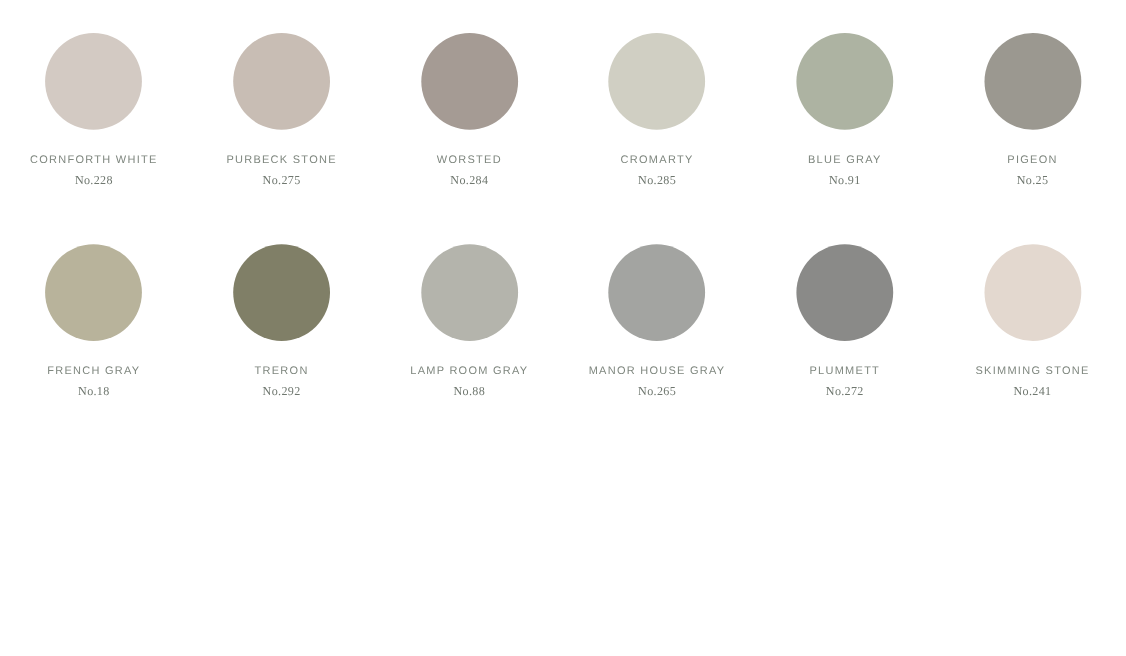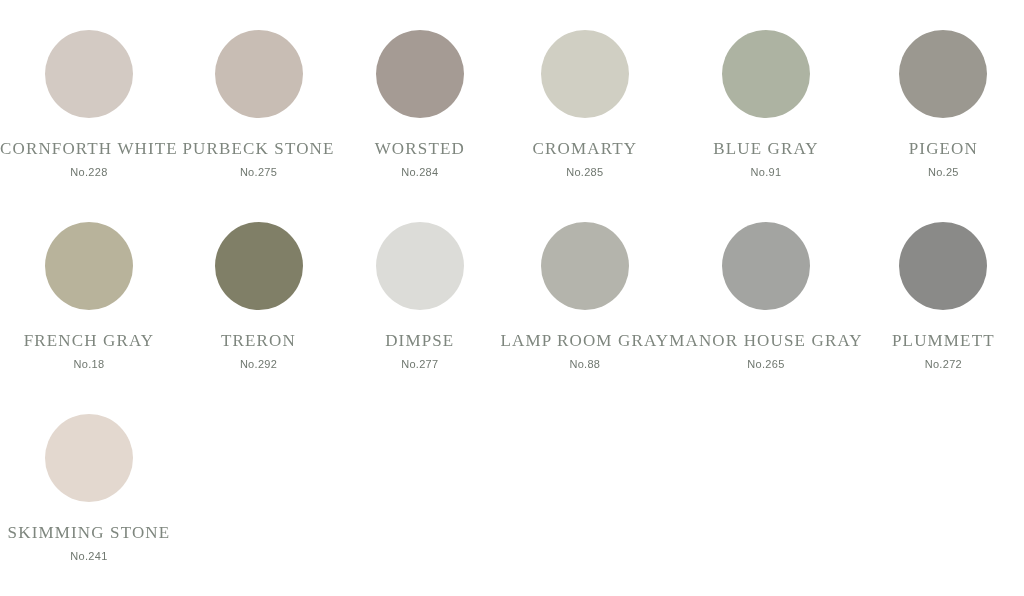--- a/index.html
+++ b/index.html
@@ -35,33 +35,33 @@
   .swatch-disc {
     width: 88px;
     height: 88px;
     border-radius: 50%;
     display: block;
     flex: 0 0 auto;
   }
 
   .swatch-name {
     margin-top: 22px;
-    font-family: Liberation Serif, serif;
-    font-size: 17px;
+    font-family: Liberation Sans, sans-serif;
+    font-size: 10px;
     letter-spacing: 1.15px;
     color: #7e867e;
     text-transform: uppercase;
     text-align: center;
     line-height: 1.1;
     white-space: nowrap;
   }
 
   .swatch-number {
     margin-top: 7px;
-    font-family: Liberation Sans, sans-serif;
+    font-family: Liberation Serif, serif;
     font-size: 11px;
     letter-spacing: 0.3px;
     color: #6f776f;
     text-align: right;
     line-height: 1.1;
     white-space: nowrap;
   }
 </style>
 </head>
 <body>
@@ -101,25 +101,20 @@
       <span class="swatch-disc" style="background-color: rgb(184, 179, 155);"></span>
       <div class="swatch-name">FRENCH GRAY</div>
       <div class="swatch-number">No.18</div>
     </div>
     <div class="swatch-cell">
       <span class="swatch-disc" style="background-color: rgb(128, 127, 103);"></span>
       <div class="swatch-name">TRERON</div>
       <div class="swatch-number">No.292</div>
     </div>
     <div class="swatch-cell">
-      <span class="swatch-disc" style="background-color: rgb(220, 220, 216);"></span>
-      <div class="swatch-name">DIMPSE</div>
-      <div class="swatch-number">No.277</div>
-    </div>
-    <div class="swatch-cell">
       <span class="swatch-disc" style="background-color: rgb(180, 180, 172);"></span>
       <div class="swatch-name">LAMP ROOM GRAY</div>
       <div class="swatch-number">No.88</div>
     </div>
     <div class="swatch-cell">
       <span class="swatch-disc" style="background-color: rgb(163, 164, 161);"></span>
       <div class="swatch-name">MANOR HOUSE GRAY</div>
       <div class="swatch-number">No.265</div>
     </div>
     <div class="swatch-cell">

